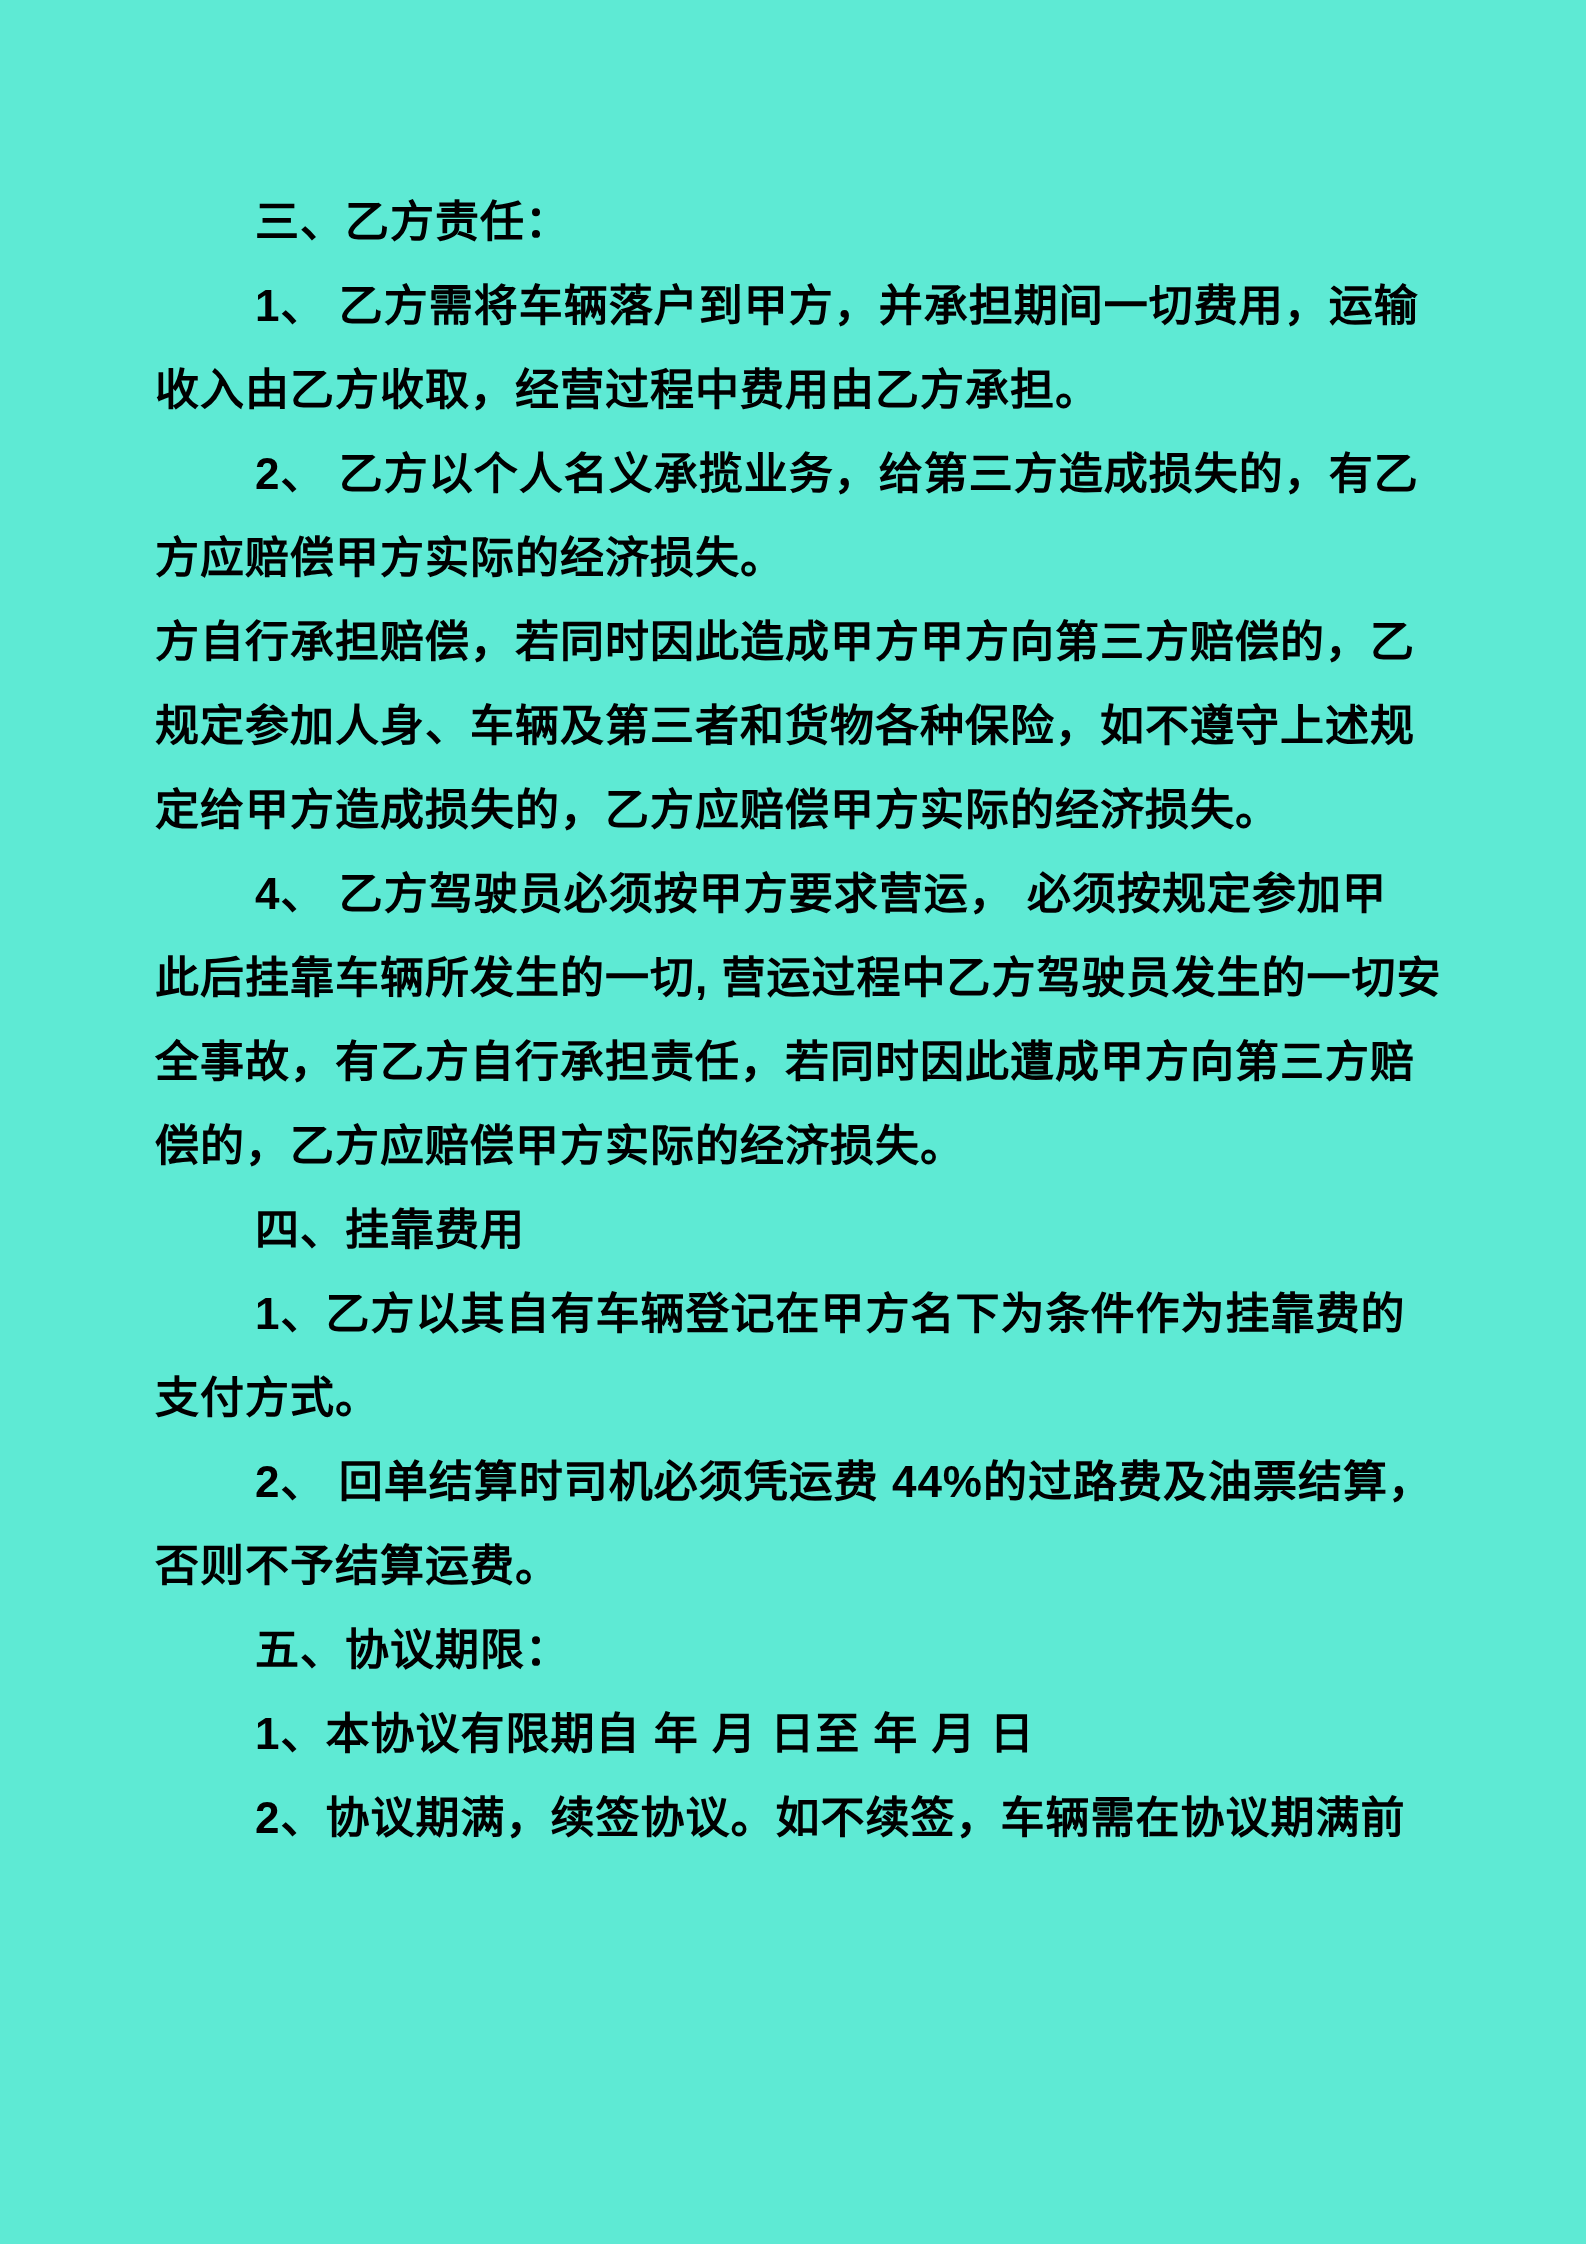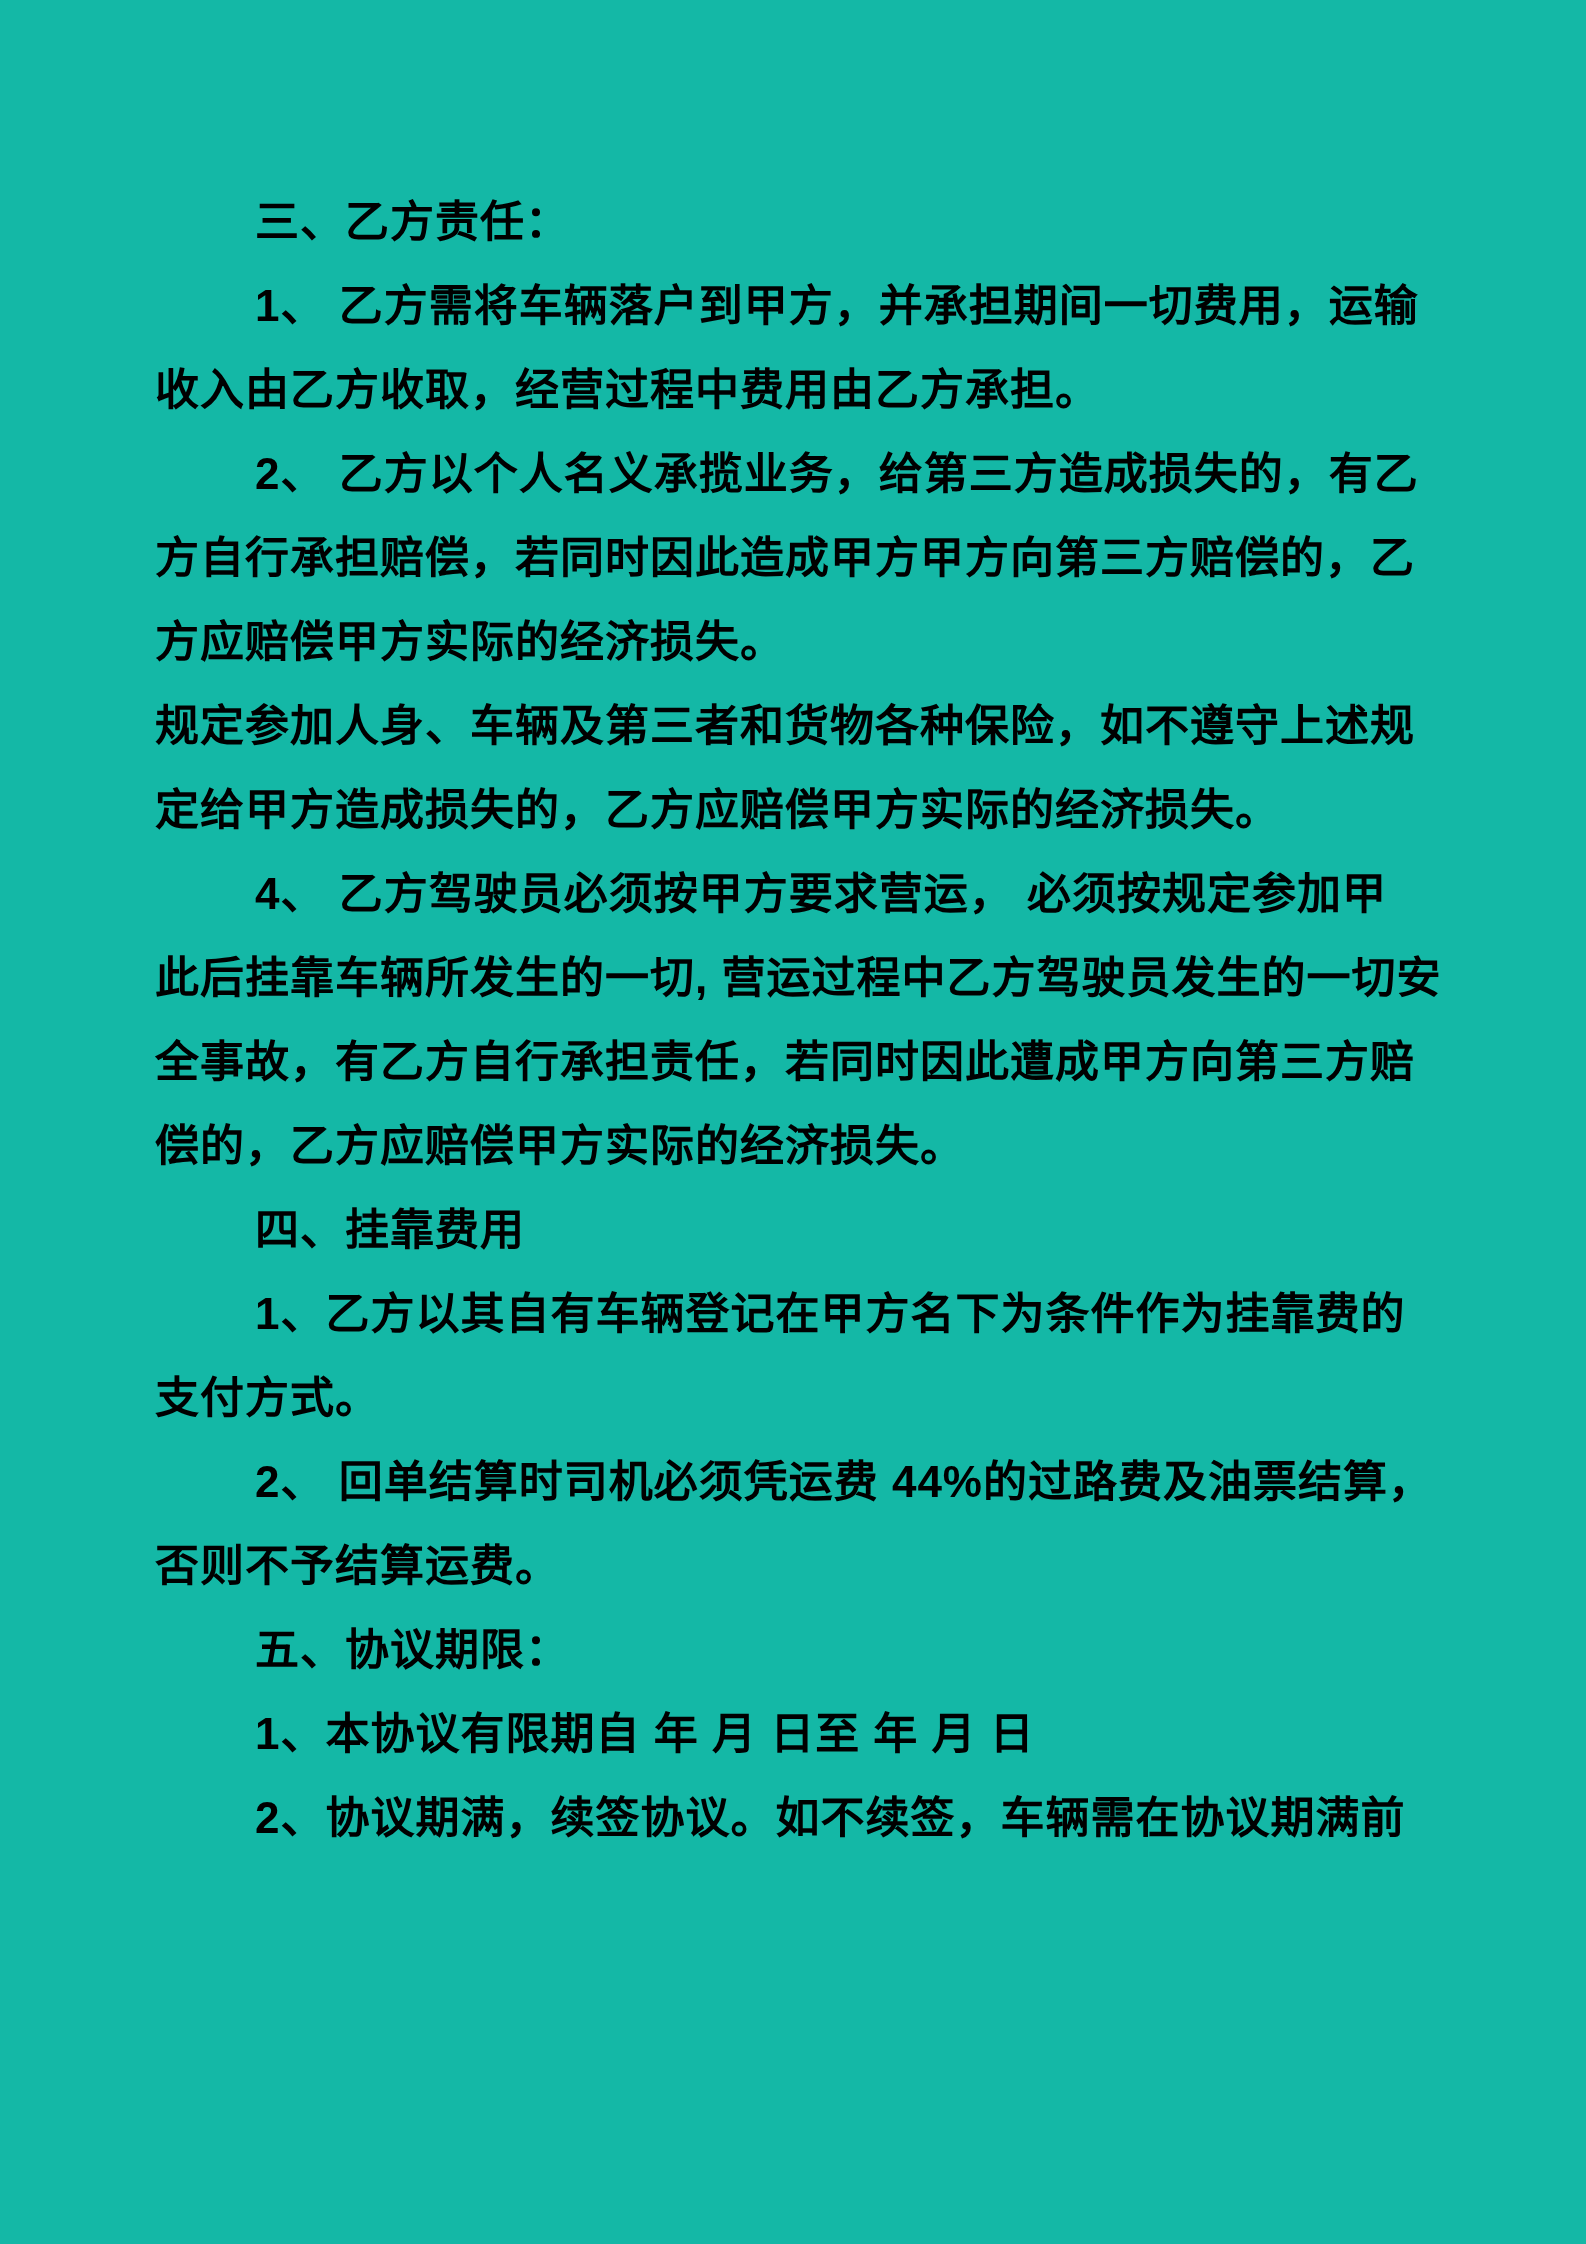--- a/index.html
+++ b/index.html
@@ -13,21 +13,21 @@
     position: relative;
     overflow: hidden;
     font-family: "Liberation Sans", sans-serif;
   }
   .doc-page {
     position: absolute;
     left: 0;
     top: 0;
     width: 1586px;
     height: 2244px;
-    background: #14b8a6;
+    background: #5eead4;
   }
   .text-block {
     position: absolute;
     left: 155px;
     top: 180px;
     width: 1300px;
   }
   .line {
     height: 84px;
     line-height: 84px;
@@ -43,22 +43,22 @@
 </style>
 </head>
 <body>
 
 <div class="doc-page">
   <div class="text-block">
     <div class="line indent">三、乙方责任：</div>
     <div class="line indent">1、 乙方需将车辆落户到甲方，并承担期间一切费用，运输</div>
     <div class="line">收入由乙方收取，经营过程中费用由乙方承担。</div>
     <div class="line indent">2、 乙方以个人名义承揽业务，给第三方造成损失的，有乙</div>
+    <div class="line">方应赔偿甲方实际的经济损失。</div>
     <div class="line">方自行承担赔偿，若同时因此造成甲方甲方向第三方赔偿的，乙</div>
-    <div class="line">方应赔偿甲方实际的经济损失。</div>
     <div class="line">规定参加人身、车辆及第三者和货物各种保险，如不遵守上述规</div>
     <div class="line">定给甲方造成损失的，乙方应赔偿甲方实际的经济损失。</div>
     <div class="line indent">4、 乙方驾驶员必须按甲方要求营运， 必须按规定参加甲</div>
     <div class="line">此后挂靠车辆所发生的一切, 营运过程中乙方驾驶员发生的一切安</div>
     <div class="line">全事故，有乙方自行承担责任，若同时因此遭成甲方向第三方赔</div>
     <div class="line">偿的，乙方应赔偿甲方实际的经济损失。</div>
     <div class="line indent">四、挂靠费用</div>
     <div class="line indent">1、乙方以其自有车辆登记在甲方名下为条件作为挂靠费的</div>
     <div class="line">支付方式。</div>
     <div class="line indent">2、 回单结算时司机必须凭运费 44%的过路费及油票结算，</div>

